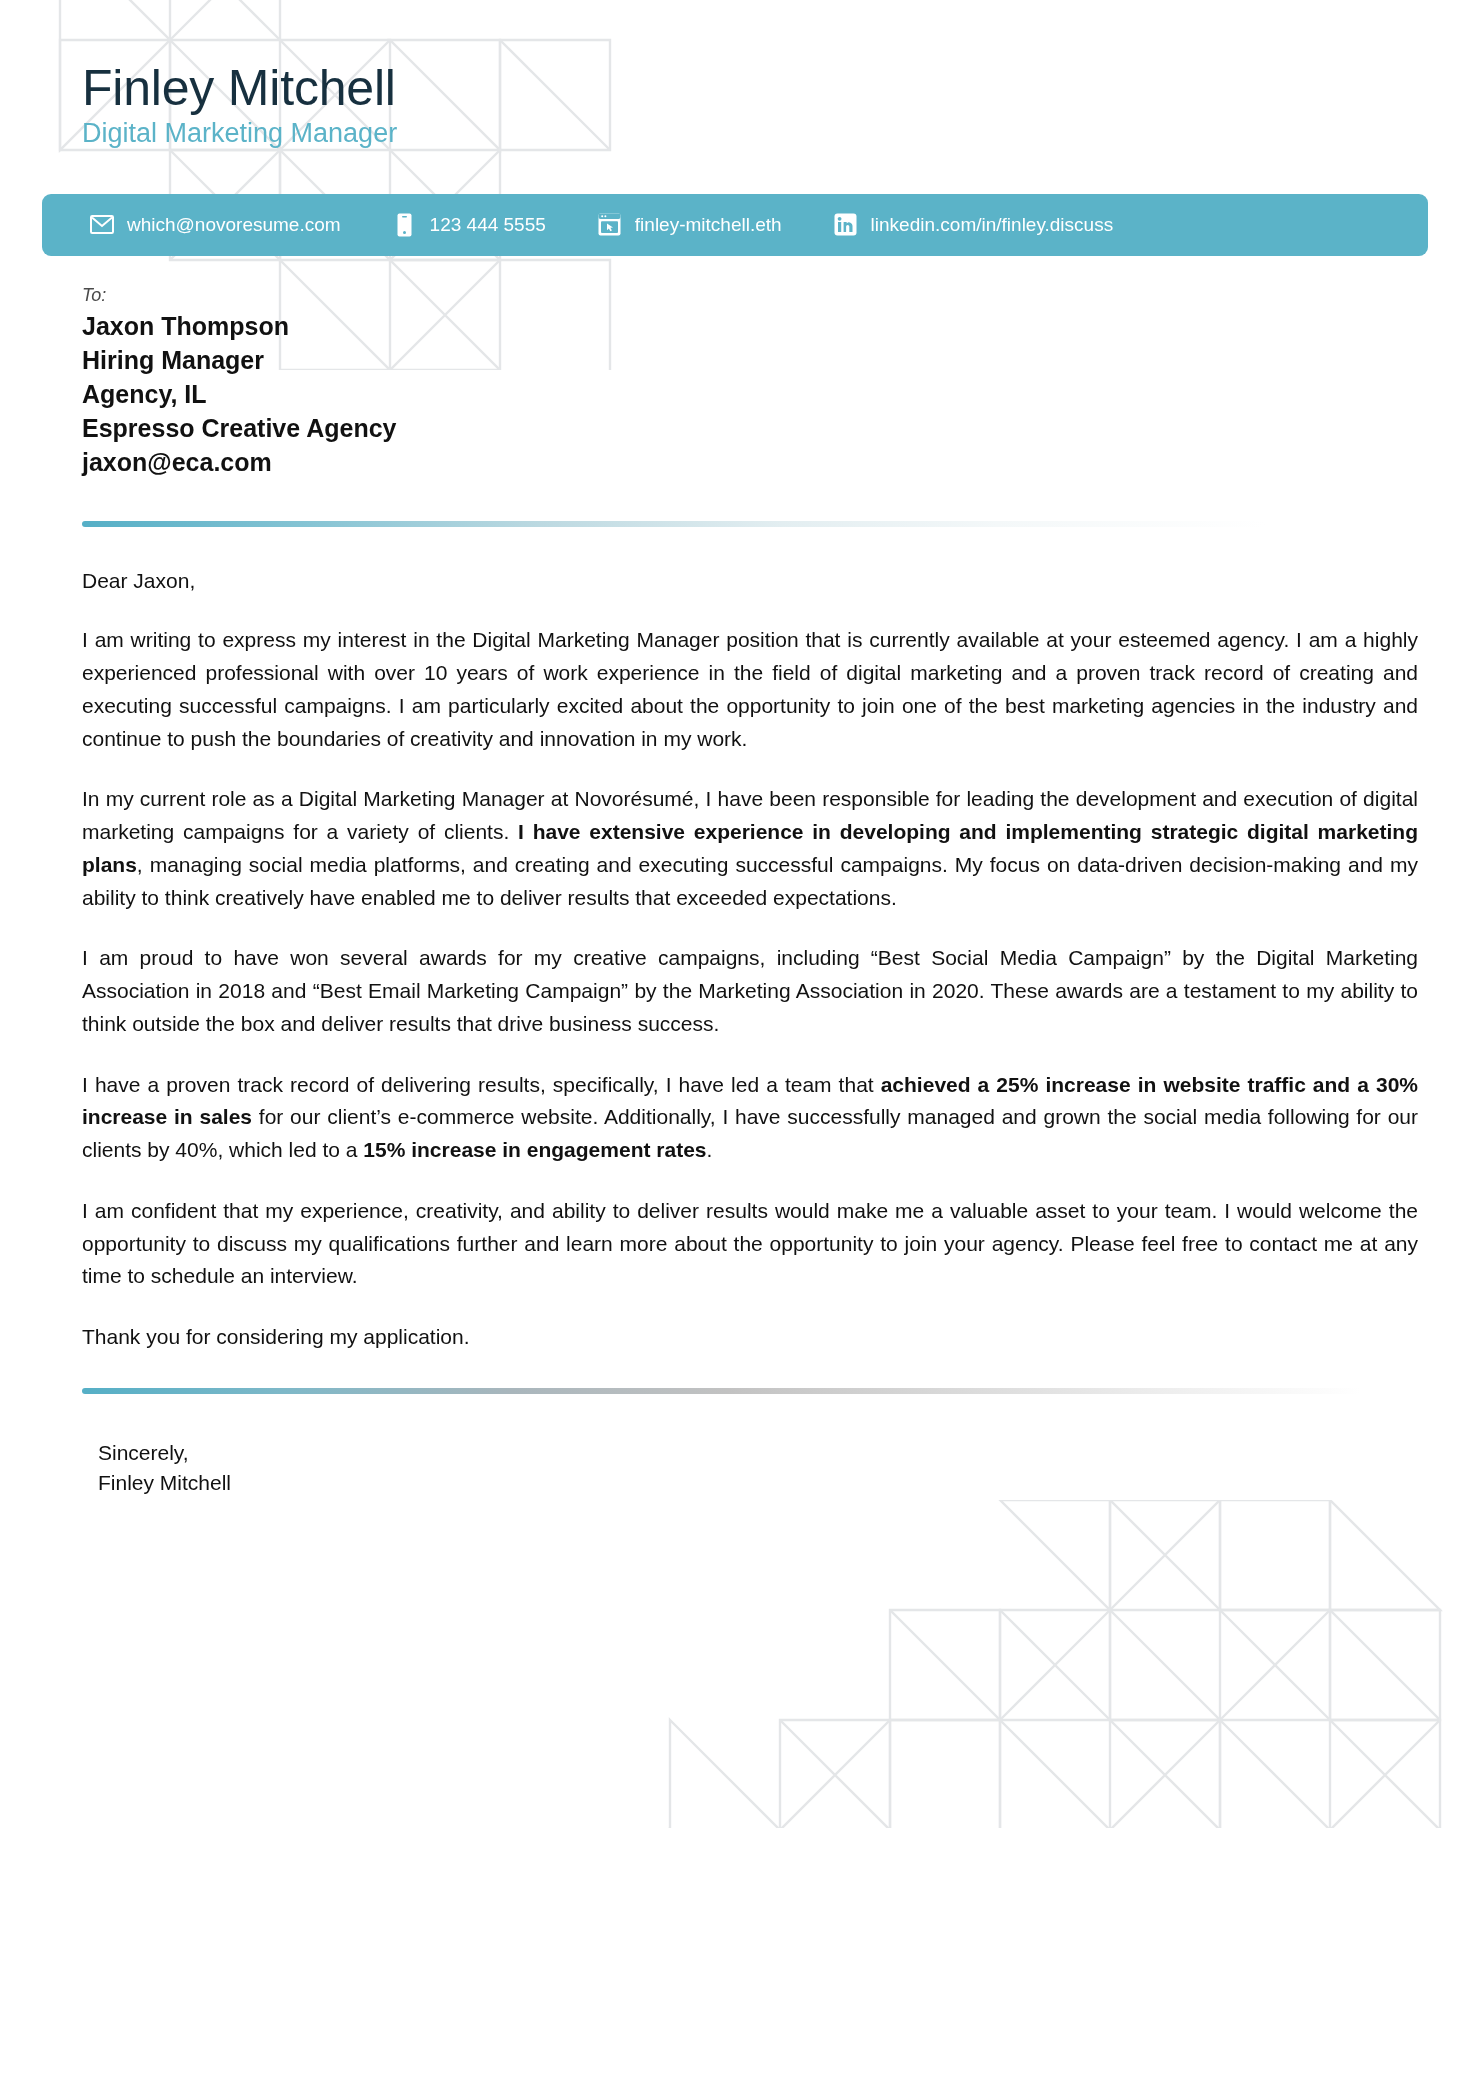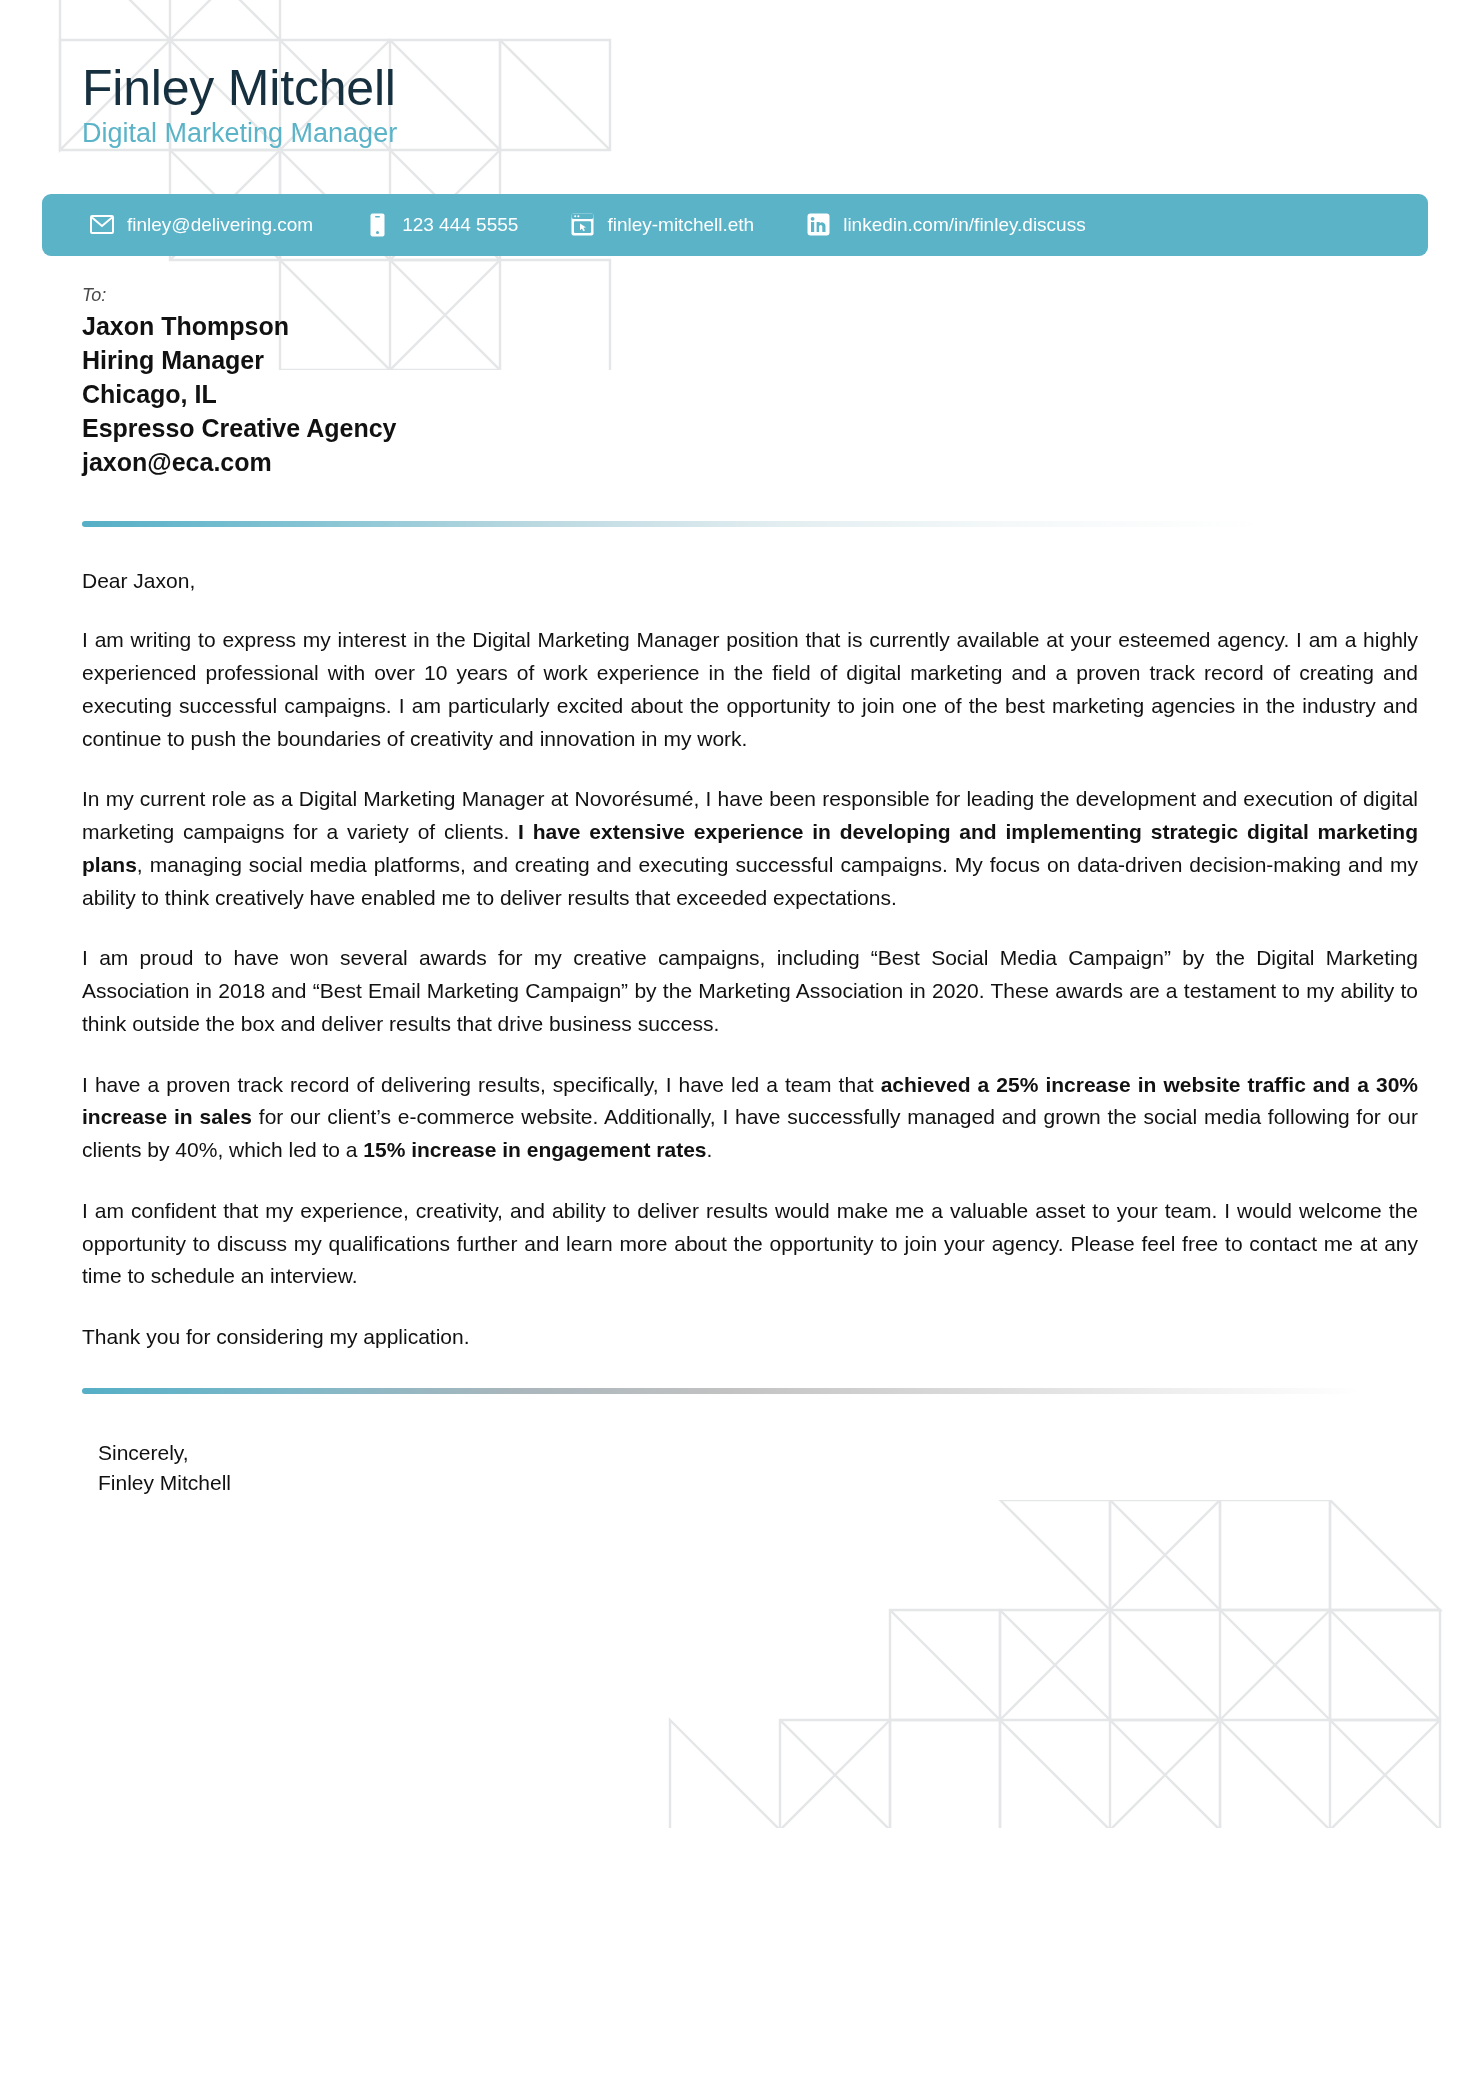--- a/index.html
+++ b/index.html
@@ -242,21 +242,21 @@
 
   <div class="contact-bar">
 
     <div class="contact-item">
       <span class="ico">
         <svg width="24" height="19" viewBox="0 0 24 19">
           <rect x="1" y="1" width="22" height="17" rx="1.2" fill="none" stroke="#ffffff" stroke-width="2"></rect>
           <path d="M2 2.5 L12 11 L22 2.5" fill="none" stroke="#ffffff" stroke-width="2"></path>
         </svg>
       </span>
-      <span>finley@delivering.com</span>
+      <span>which@novoresume.com</span>
     </div>
 
     <div class="contact-item">
       <span class="ico">
         <svg width="15" height="24" viewBox="0 0 15 24">
           <rect x="0.5" y="0.5" width="14" height="23" rx="2" fill="#ffffff"></rect>
           <rect x="5" y="3" width="5" height="1.6" rx="0.8" fill="#5bb3c8"></rect>
           <circle cx="7.5" cy="19.5" r="1.5" fill="#5bb3c8"></circle>
         </svg>
       </span>
@@ -288,21 +288,21 @@
       </span>
       <span>linkedin.com/in/finley.discuss</span>
     </div>
 
   </div>
 
   <div class="recipient">
     <div class="to-label">To:</div>
     <div class="recipient-line">Jaxon Thompson</div>
     <div class="recipient-line">Hiring Manager</div>
-    <div class="recipient-line">Chicago, IL</div>
+    <div class="recipient-line">Agency, IL</div>
     <div class="recipient-line">Espresso Creative Agency</div>
     <div class="recipient-line">jaxon@eca.com</div>
   </div>
 
   <div class="divider divider-teal"></div>
 
   <div class="letter">
     <div class="salutation">Dear Jaxon,</div>
     <p class="para"><span>I am writing to express my interest in the Digital Marketing Manager position that is currently available at your esteemed agency. I am a highly experienced professional with over 10 years of work experience in the field of digital marketing and a proven track record of creating and executing successful campaigns. I am particularly excited about the opportunity to join one of the best marketing agencies in the industry and continue to push the boundaries of creativity and innovation in my work.</span></p>
     <p class="para"><span>In my current role as a Digital Marketing Manager at Novorésumé, I have been responsible for leading the development and execution of digital marketing campaigns for a variety of clients. </span><b>I have extensive experience in developing and implementing strategic digital marketing plans</b><span>, managing social media platforms, and creating and executing successful campaigns. My focus on data-driven decision-making and my ability to think creatively have enabled me to deliver results that exceeded expectations.</span></p>

